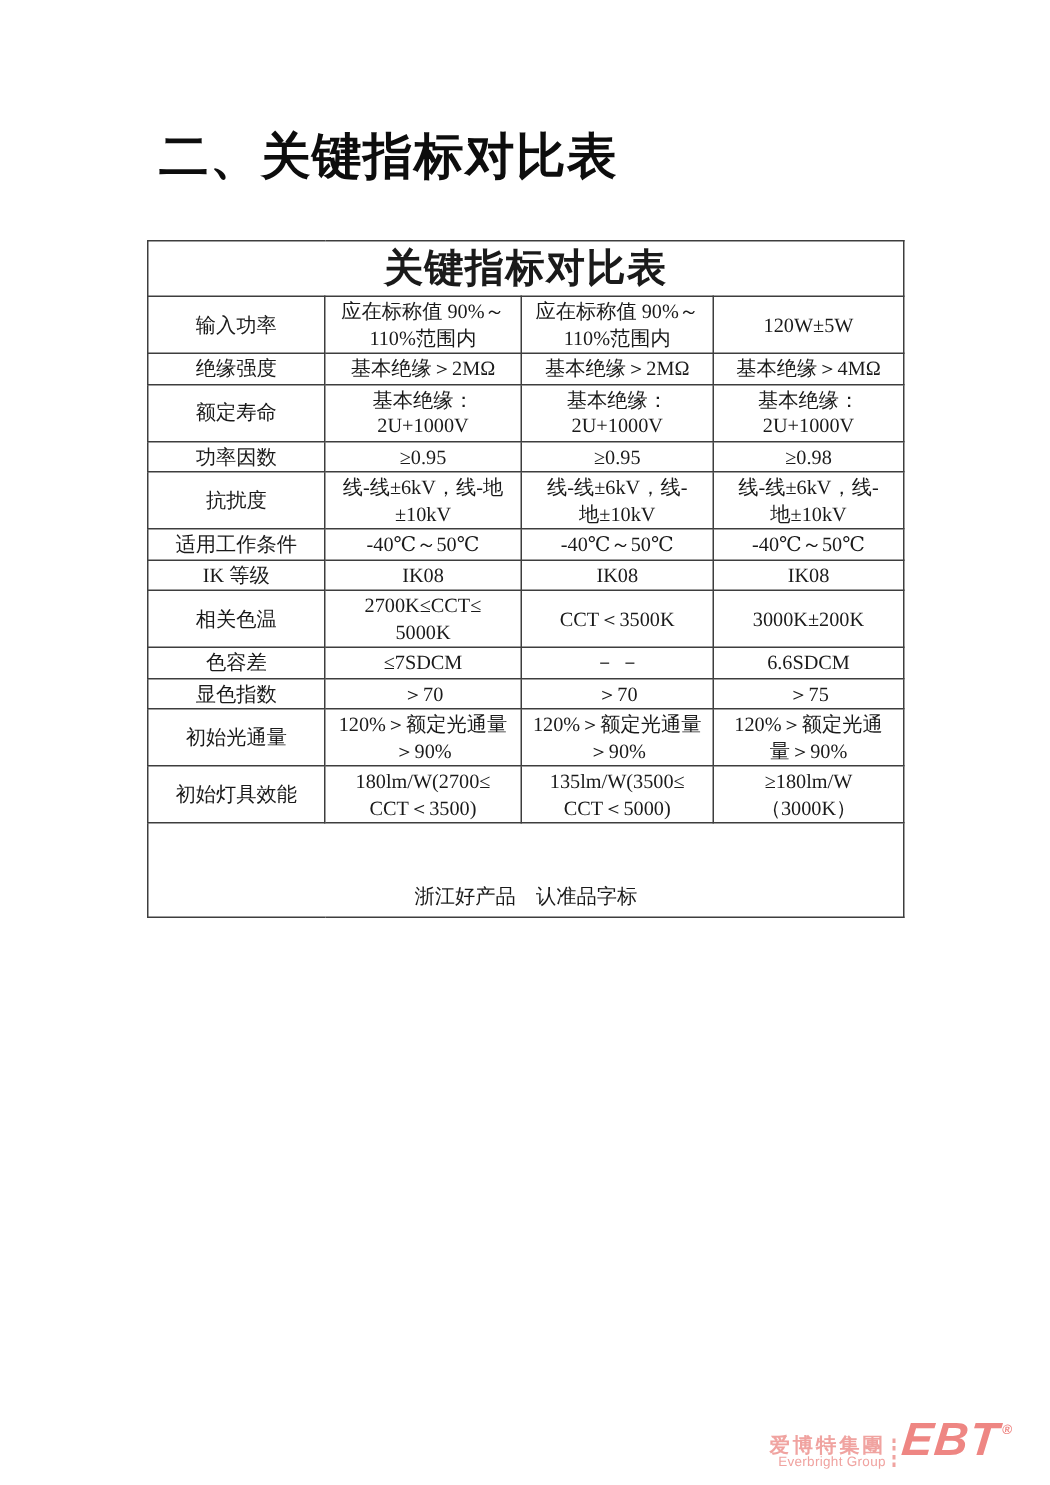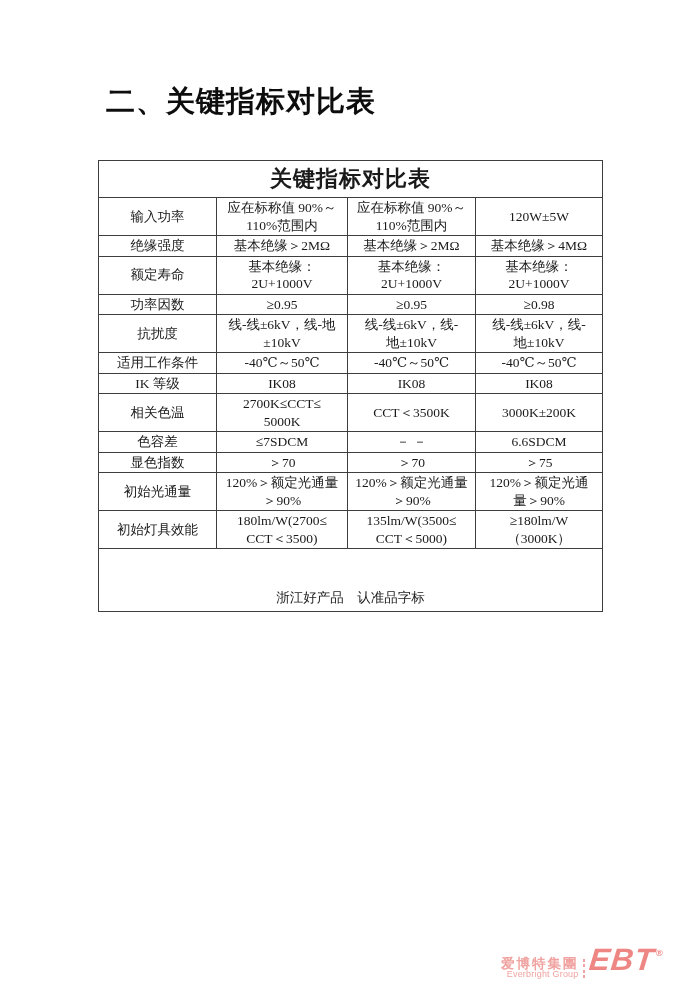--- a/index.html
+++ b/index.html
@@ -3,53 +3,53 @@
 <meta charset="utf-8">
 <style>
   html,body{margin:0;padding:0;}
   body{
     width:700px;height:990px;position:relative;background:#ffffff;
     font-family:"Liberation Serif","DejaVu Serif",serif;color:#1a1a1a;
     overflow:hidden;
   }
   .heading{
     position:absolute;left:106px;top:82px;
-    font-size:29px;font-weight:bold;letter-spacing:1px;color:#0d0d0d;
+    font-size:33px;font-weight:bold;letter-spacing:1px;color:#0d0d0d;
   }
   table.doc-table{
     position:absolute;left:98px;top:160px;width:504px;
     border-collapse:collapse;table-layout:fixed;
   }
   .doc-table th,.doc-table td{
     border:1px solid #3e3e3e;
     text-align:center;vertical-align:middle;
     padding:1px 3px;
     font-size:13.5px;line-height:17.5px;
     white-space:pre-line;
     font-weight:normal;
     overflow:hidden;
   }
   .doc-table td.table-title{
-    font-size:22px;font-weight:bold;height:34px;line-height:30px;
+    font-size:26px;font-weight:bold;height:34px;line-height:30px;
     white-space:normal;letter-spacing:1px;
   }
   .doc-table thead th{font-weight:bold;height:36px;}
   .doc-table tbody tr{height:18px;}
   .doc-table tfoot td.footer-note{
     height:56px;vertical-align:bottom;padding-bottom:5px;
   }
   
   .logo{
     position:absolute;left:501px;top:948px;
     display:flex;align-items:flex-end;
     font-family:"Liberation Sans","DejaVu Sans",sans-serif;
   }
   .logo-textblock{display:flex;flex-direction:column;line-height:1;}
   .logo-cn{font-size:13.5px;letter-spacing:2px;font-weight:bold;
-    font-family:"Liberation Serif","DejaVu Serif",serif;}
+    font-family:"Liberation Serif","DejaVu Serif",serif;margin-left:12px;}
   .logo-en{font-size:9px;margin-top:0;letter-spacing:0.2px;text-align:right;}
   .logo-dots{display:flex;flex-direction:column;gap:2.5px;margin:0 4px 1px 4px;}
   .logo-dots .dot{width:2px;height:3px;}
   .logo-abbr{
     font-size:31px;font-weight:bold;font-style:italic;
     line-height:23px;letter-spacing:1px;transform:skewX(-6deg);
   }
   .logo-reg{font-size:9px;position:relative;top:-14px;left:1px;font-style:normal;}
 </style>
 </head>

